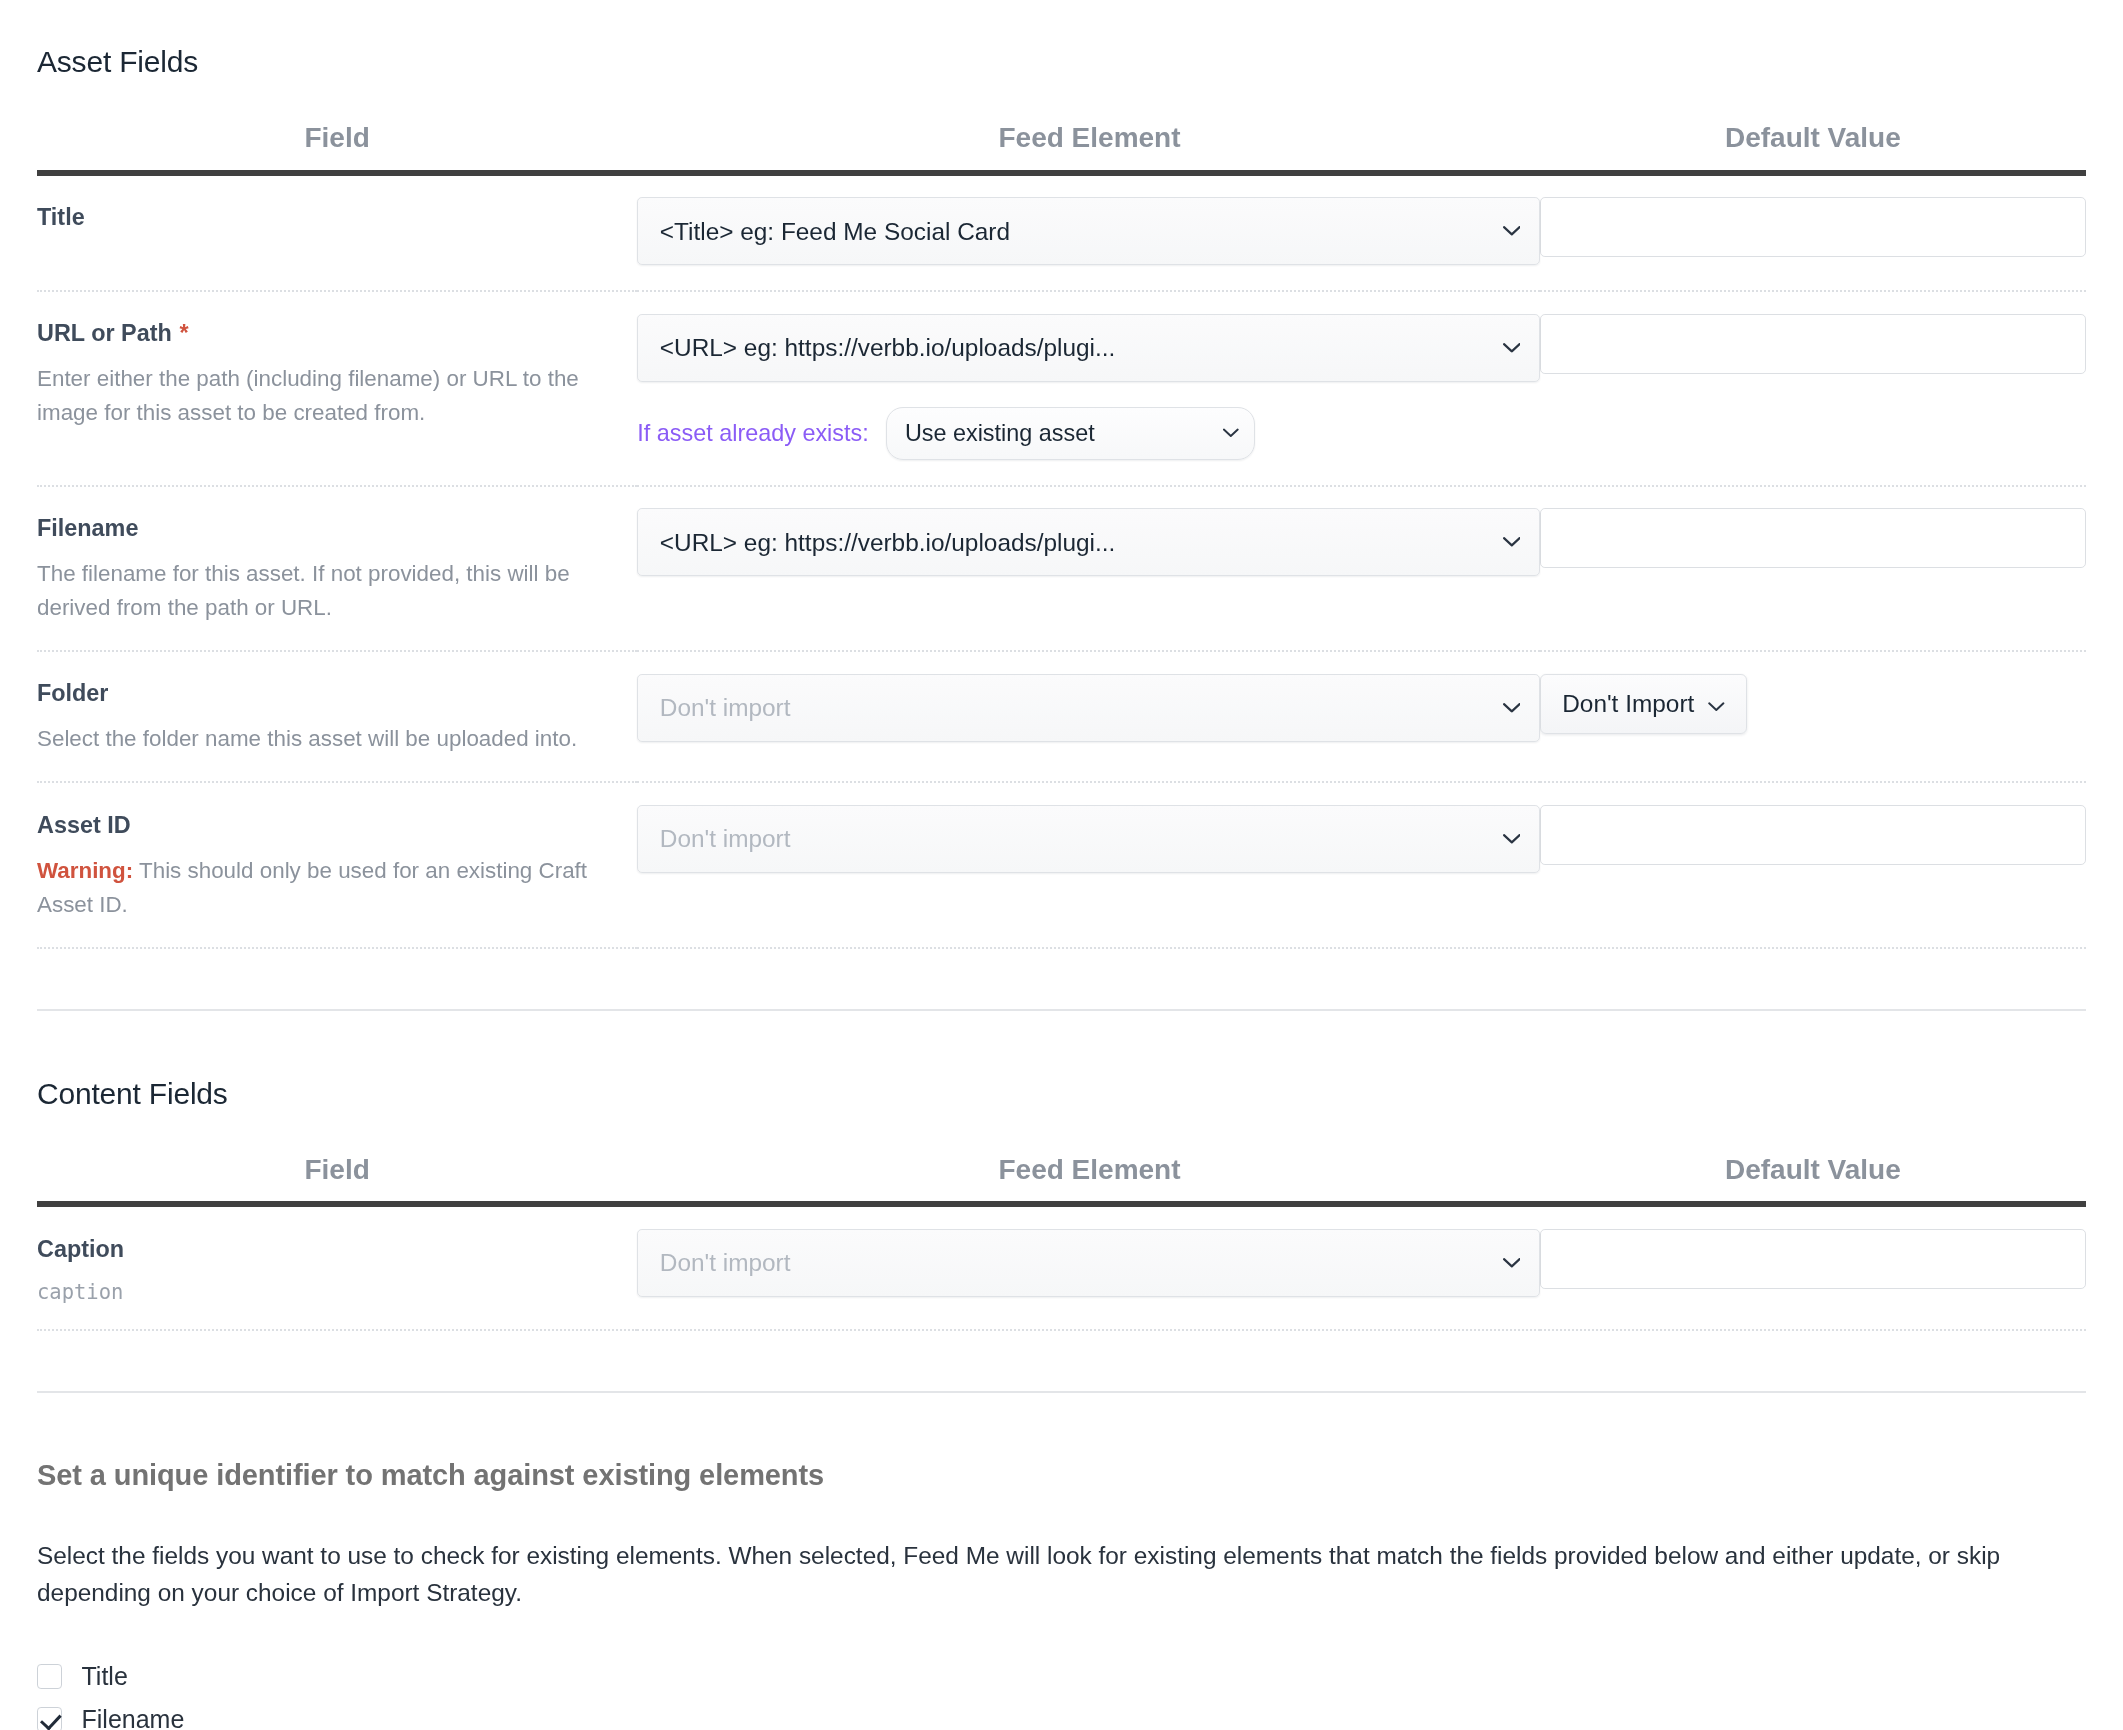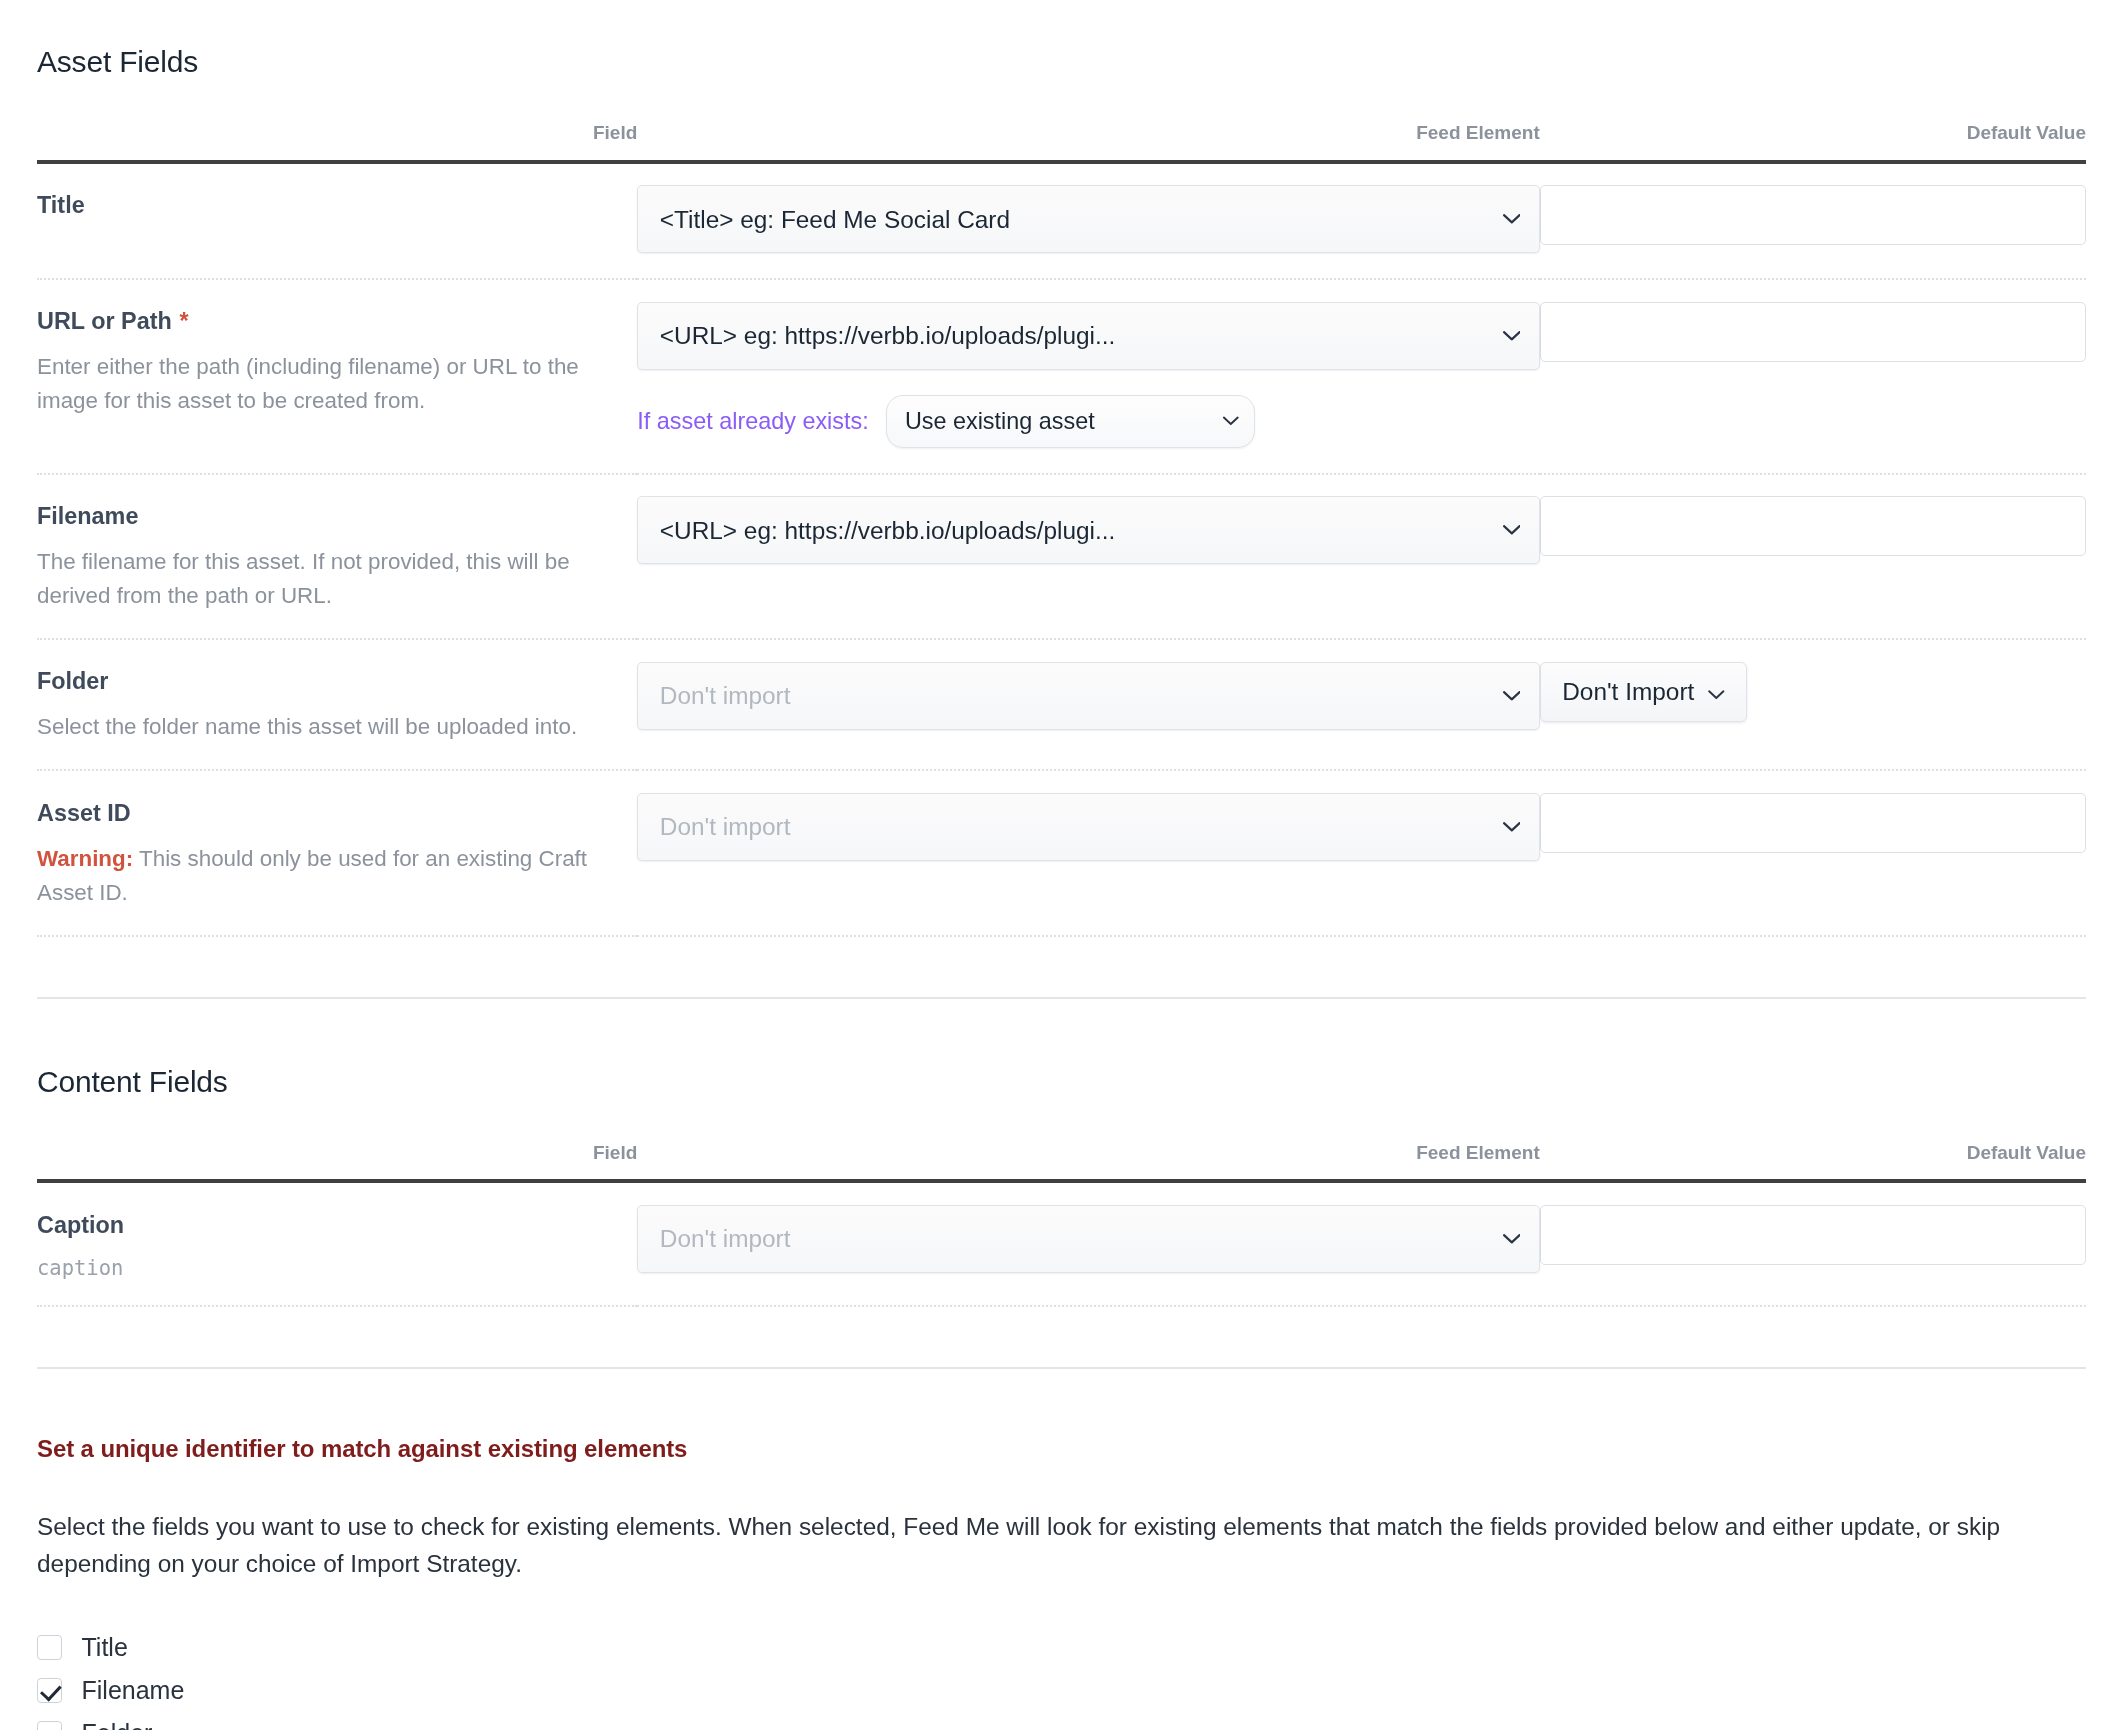--- a/index.html
+++ b/index.html
@@ -34,26 +34,26 @@
   .field-table {
     width: 100%;
     border-collapse: collapse;
     table-layout: fixed;
   }
   .col-field   { width: 600px; }
   .col-feed    { width: 902px; }
   .col-default { width: 546px; }
 
   .field-table thead th {
-    text-align: right;
-    font-size: 19px;
+    text-align: center;
+    font-size: 28px;
     font-weight: bold;
     color: #8b929c;
     padding: 0 0 15.6px 0;
-    border-bottom: 4px solid #404040;
+    border-bottom: 6px solid #404040;
   }
   .field-table thead th.th-feed { padding-left: 2px; margin-left: 8px; }
 
   .field-table tbody tr > td {
     border-bottom: 2px dotted #dcdfe3;
     vertical-align: top;
     padding: 21.5px 0 25px 0;
   }
   .field-table tbody tr.last-row > td { border-bottom: 2px dotted #dcdfe3; }
 
@@ -191,23 +191,23 @@
     height: 2px;
     background: #e3e5e8;
     border: 0;
     margin: 60px 0 0 0;
   }
 
   .block-gap-top { margin-top: 66px; }
 
   
   .uid-title {
-    font-size: 24px;
+    font-size: 29px;
     font-weight: bold;
-    color: #7f1d1d;
+    color: #737373;
     margin: 0 0 45px 0;
     letter-spacing: -0.1px;
   }
   .uid-desc {
     font-size: 24.4px;
     color: #29323d;
     line-height: 1.55;
     margin: 0 0 43px 0;
     max-width: 2043px;
   }

